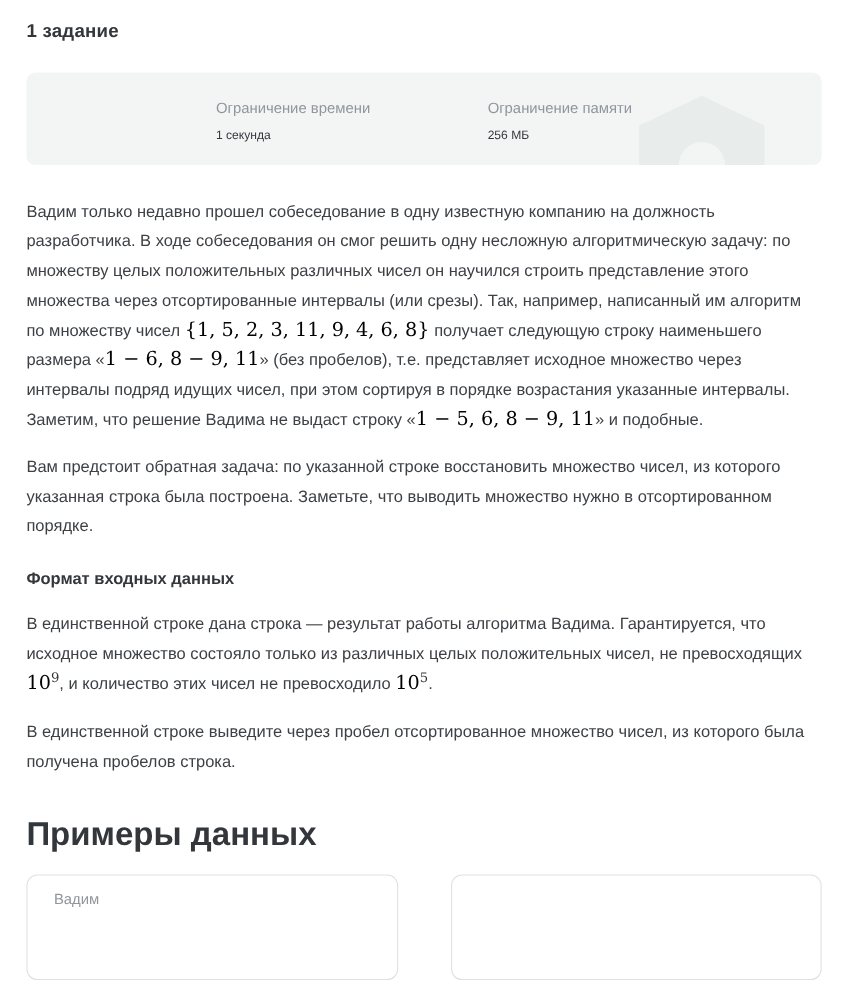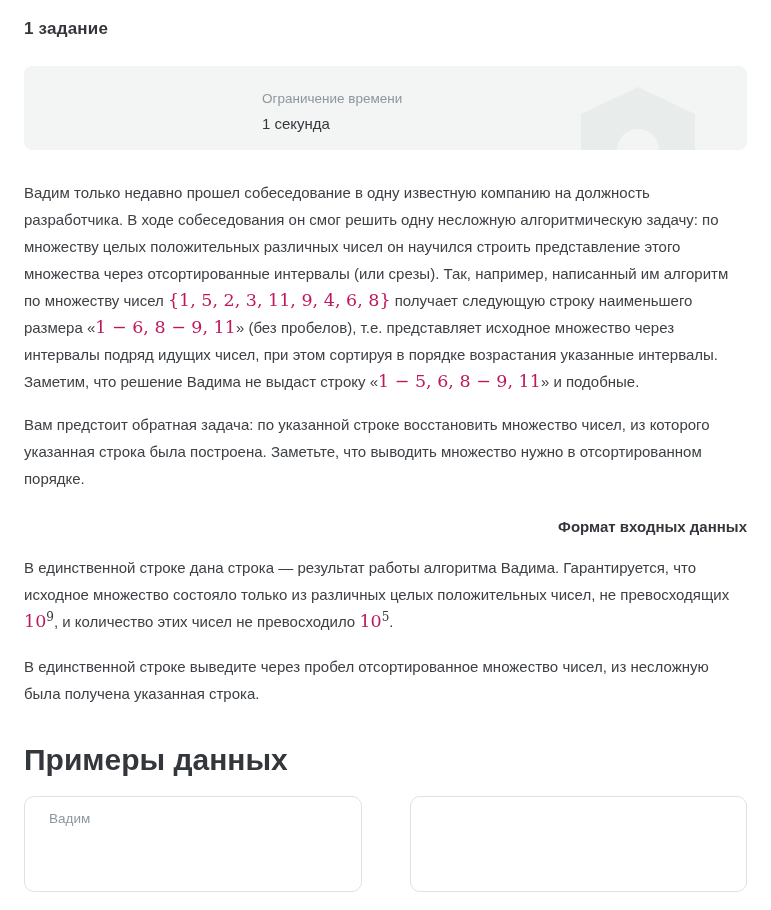--- a/index.html
+++ b/index.html
@@ -36,21 +36,21 @@
   }
   .limit-col-1 { width: 247px; flex: none; }
   .limit-col-2 { flex: none; }
   .limit-label {
     font-size: 13.5px;
     line-height: 17px;
     color: #8f969c;
   }
   .limit-value {
     margin-top: 7px;
-    font-size: 15px;
+    font-size: 11px;
     line-height: 19px;
     color: #34383c;
   }
   .watermark {
     position: absolute;
     right: 49px;
     bottom: 0;
     width: 120px;
     height: 63px;
   }
@@ -59,37 +59,36 @@
   .statement p {
     font-size: 15px;
     line-height: 27px;
     color: #3d4145;
     margin: 0 0 16px 0;
   }
   .seg-text { }
   .seg-math {
     font-family: "DejaVu Serif", "Liberation Serif", serif;
     font-size: 17.5px;
-    color: #be185d;
+    color: #000000;
     white-space: nowrap;
   }
   .seg-sup {
     font-family: "DejaVu Serif", "Liberation Serif", serif;
     font-size: 12px;
     color: #33373c;
     position: relative;
     top: -0.5em;
   }
   h3.format-heading {
     font-size: 15px;
     line-height: 20px;
     font-weight: 700;
     color: #33373c;
     margin: 25px 0 17px 0;
-    text-align: right;
   }
   h2.samples-heading {
     font-size: 30px;
     line-height: 28px;
     font-weight: 700;
     color: #33373c;
     margin: 39px 0 22px 0;
   }
   .samples-row {
     display: flex;
@@ -121,33 +120,37 @@
 
 <div class="page">
 
   <h1 class="page-title">1 задание</h1>
 
   <div class="limits-card">
     <div class="limit-col-1">
       <div class="limit-label">Ограничение времени</div>
       <div class="limit-value">1 секунда</div>
     </div>
+    <div class="limit-col-2">
+      <div class="limit-label">Ограничение памяти</div>
+      <div class="limit-value">256 МБ</div>
+    </div>
     <svg class="watermark" viewBox="0 0 120 63" aria-hidden="true">
       <path d="M60 0 L117 27 L117 63 L81 63 A21 21 0 0 0 39 63 L3 63 L3 27 Z" fill="#e8edec"></path>
     </svg>
   </div>
 
   <div class="statement">
     <p><span class="seg-text">Вадим только недавно прошел собеседование в одну известную компанию на должность разработчика. В ходе собеседования он смог решить одну несложную алгоритмическую задачу: по множеству целых положительных различных чисел он научился строить представление этого множества через отсортированные интервалы (или срезы). Так, например, написанный им алгоритм по множеству чисел </span><span class="seg-math">{1, 5, 2, 3, 11, 9, 4, 6, 8}</span><span class="seg-text"> получает следующую строку наименьшего размера «</span><span class="seg-math">1 − 6, 8 − 9, 11</span><span class="seg-text">» (без пробелов), т.е. представляет исходное множество через интервалы подряд идущих чисел, при этом сортируя в порядке возрастания указанные интервалы. Заметим, что решение Вадима не выдаст строку «</span><span class="seg-math">1 − 5, 6, 8 − 9, 11</span><span class="seg-text">» и подобные.</span></p>
     <p>Вам предстоит обратная задача: по указанной строке восстановить множество чисел, из которого указанная строка была построена. Заметьте, что выводить множество нужно в отсортированном порядке.</p>
 
     <h3 class="format-heading">Формат входных данных</h3>
     <p><span class="seg-text">В единственной строке дана строка — результат работы алгоритма Вадима. Гарантируется, что исходное множество состояло только из различных целых положительных чисел, не превосходящих </span><span class="seg-math">10</span><span class="seg-sup">9</span><span class="seg-text">, и количество этих чисел не превосходило </span><span class="seg-math">10</span><span class="seg-sup">5</span><span class="seg-text">.</span></p>
 
-    <p>В единственной строке выведите через пробел отсортированное множество чисел, из несложную была получена указанная строка.</p>
+    <p>В единственной строке выведите через пробел отсортированное множество чисел, из которого была получена пробелов строка.</p>
   </div>
 
   <h2 class="samples-heading">Примеры данных</h2>
 
   <div class="samples-row">
     <div class="sample-card">
       <div class="sample-label">Вадим</div>
     </div>
     <div class="sample-card">
     </div>

